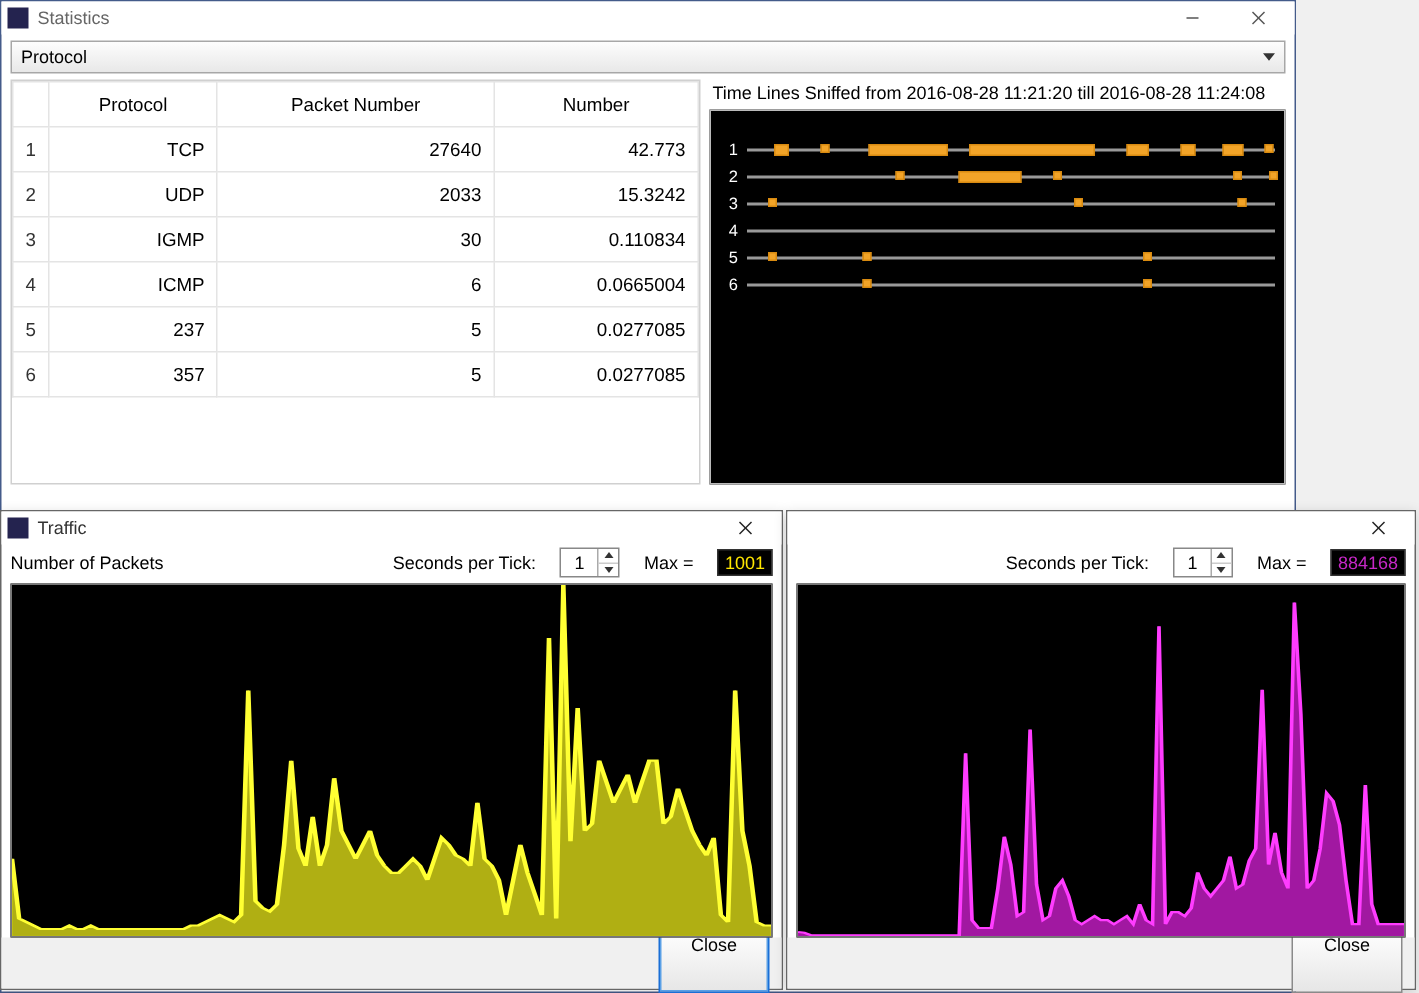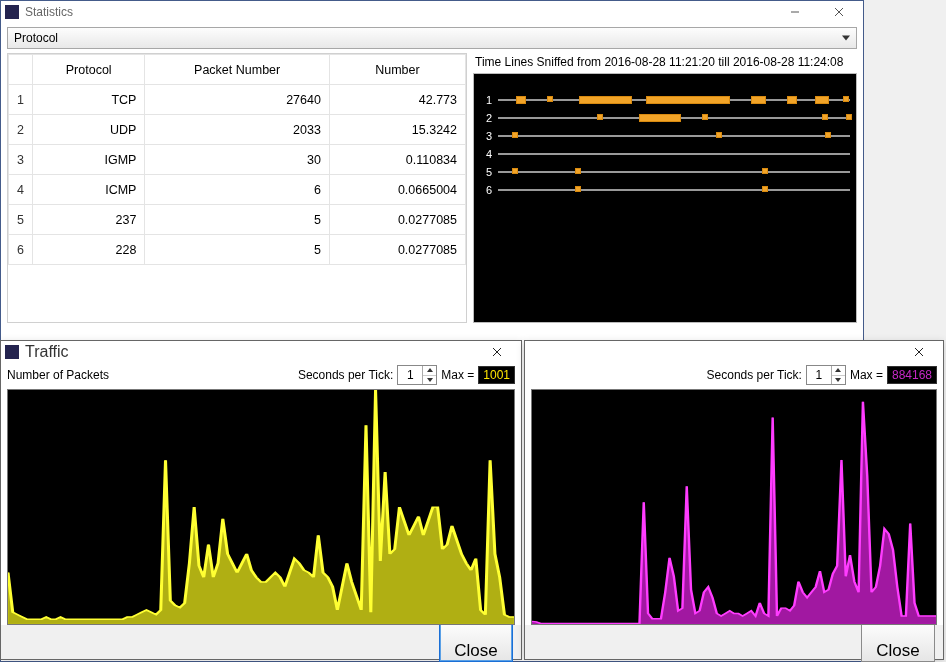--- a/index.html
+++ b/index.html
@@ -165,33 +165,33 @@
   .win-traffic.left  { left: 0; }
   .win-traffic.right { left: 524px; width: 420px; }
   .tw-titlebar {
     height: 22px;
     display: flex;
     align-items: center;
     padding: 0 4px;
     background: #fff;
     color: #333;
   }
-  .tw-titlebar .title { flex: 1; font-size: 16px; }
+  .tw-titlebar .title { flex: 1; font-size: 12px; }
   .tw-titlebar .close {
     width: 40px; height: 20px;
     display: flex; align-items: center; justify-content: center;
     color: #222;
   }
   .tw-titlebar .close svg { width: 10px; height: 10px; }
 
   .tw-controls {
     display: flex;
     align-items: center;
     padding: 2px 6px 4px 6px;
-    gap: 4px;
+    gap: 16px;
     font-size: 12px;
   }
   .tw-controls .lbl-left { flex: 0 0 auto; }
   .tw-controls .spacer { flex: 1; }
   .spinner {
     display: inline-flex;
     border: 1px solid #888;
     height: 20px;
     align-items: stretch;
     background: #fff;
@@ -240,22 +240,22 @@
     display:flex;
     justify-content:flex-end;
     align-items:center;
     padding:0 8px;
   }
   .btn {
     min-width:74px;
     height:40px;
     background:linear-gradient(#fdfdfd,#e6e6e6);
     border:1px solid #8a8a8a;
-    font-size:17px;
-    display:flex;align-items:flex-end;justify-content:center;
+    font-size:12px;
+    display:flex;align-items:flex-start;justify-content:center;
   }
   .btn.focus { border:1px solid #1a6fd6; box-shadow:0 0 0 1px #5aa0e6 inset; }
 </style>
 </head>
 <body>
 
 <div class="win-stats">
 
   <div class="titlebar">
     <span class="app-icon"></span>
@@ -316,21 +316,21 @@
               <td>0.0665004</td>
             </tr>
             <tr>
               <td class="rownum">5</td>
               <td>237</td>
               <td>5</td>
               <td>0.0277085</td>
             </tr>
             <tr>
               <td class="rownum">6</td>
-              <td>228</td>
+              <td>357</td>
               <td>5</td>
               <td>0.0277085</td>
             </tr>
           </tbody>
       </table>
     </div>
 
     <div class="timeline-panel">
       <div class="timeline-title">Time Lines Sniffed from 2016-08-28 11:21:20 till 2016-08-28 11:24:08</div>
       <div class="timeline-canvas" id="timeline-canvas">

